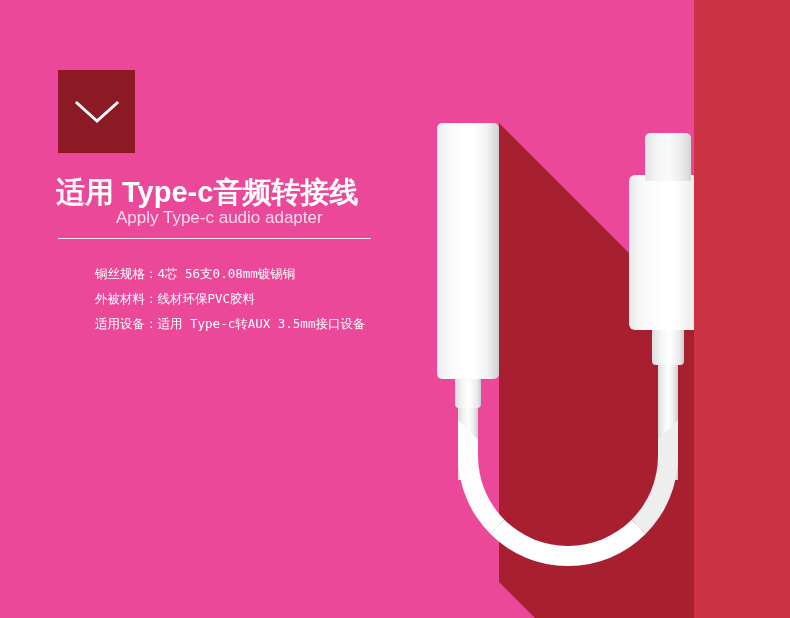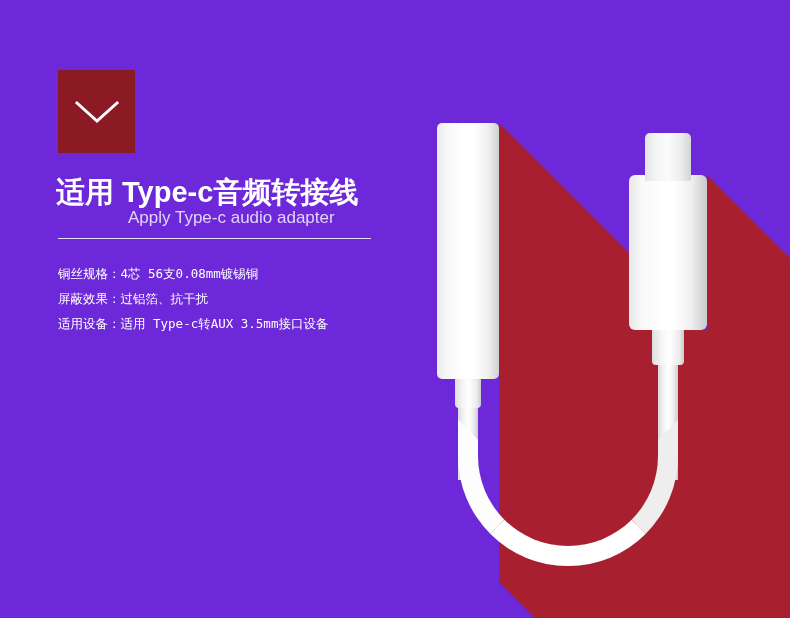--- a/index.html
+++ b/index.html
@@ -1,54 +1,54 @@
 <!DOCTYPE html>
 <html><head>
 <meta charset="utf-8">
 <style>
   html,body{margin:0;padding:0;}
   body{
     width:790px;height:618px;overflow:hidden;
     font-family:"Liberation Sans","DejaVu Sans",sans-serif;
     background:#cc3344;
   }
-  #stage{position:relative;width:790px;height:618px;overflow:hidden;background:#6d28d9;}
+  #stage{position:relative;width:650px;height:618px;overflow:hidden;background:#ec4899;padding-left:44px;}
 
   
   .shadow-layer{position:absolute;inset:0;overflow:hidden;pointer-events:none;}
   .ls{position:absolute;background:#a8202f;transform-origin:0 0;}
 
   
   #badge{
     position:absolute;left:58px;top:70px;width:77px;height:83px;
     background:#8b1a24;
   }
   #badge svg{position:absolute;left:50%;top:50%;transform:translate(-50%,-50%);}
 
   
   #title{
     position:absolute;left:56px;top:178px;
     font-size:29px;font-weight:bold;color:#ffffff;
     letter-spacing:0px;white-space:nowrap;line-height:1;
   }
   #subtitle{
-    position:absolute;left:128px;top:209px;
+    position:absolute;left:116px;top:209px;
     font-size:17px;color:rgba(255,255,255,.80);
     white-space:nowrap;line-height:1;
   }
   #divider{
     position:absolute;left:58px;top:238px;width:313px;height:1px;
     background:rgba(255,255,255,.85);
   }
 
   
   #specs{position:absolute;left:58px;top:261px;width:330px;}
   .spec-line{
     font-family:"DejaVu Sans Mono","Liberation Mono",monospace;
-    font-size:12.5px;color:#ffffff;line-height:25px;white-space:nowrap;
+    font-size:12.5px;color:#ffffff;line-height:25px;white-space:nowrap;margin-left:37px;
   }
 
   
   #jack{
     position:absolute;left:437px;top:123px;width:62px;height:256px;
     border-radius:5px;
     background:linear-gradient(to right,#e9eaea 0%,#f7f7f7 14%,#ffffff 42%,#ffffff 60%,#f0f0f0 82%,#cfd0d1 100%);
     box-shadow:0 0 2px rgba(0,0,0,.06);
   }
   #jack-relief{
@@ -119,21 +119,21 @@
       <polyline points="3,4 23,22 43,4" fill="none" stroke="#ffffff" stroke-width="3" stroke-linecap="square" stroke-linejoin="miter"></polyline>
     </svg>
   </div>
 
   <div id="title">适用 Type-c音频转接线</div>
   <div id="subtitle">Apply  Type-c audio adapter</div>
   <div id="divider"></div>
 
   <div id="specs">
     <div class="spec-line">铜丝规格：4芯 56支0.08mm镀锡铜</div>
-    <div class="spec-line">屏蔽效果：过铝箔、抗干扰</div>
+    <div class="spec-line">外被材料：线材环保PVC胶料</div>
     <div class="spec-line">适用设备：适用 Type-c转AUX 3.5mm接口设备</div>
   </div>
 
   <div>
     <div id="cable-left" class="cable"></div>
     <div id="cable-right" class="cable"></div>
     <div id="loop-sh"></div>
     <div id="cable-loop"></div>
     <div id="loop-hi"></div>
 

